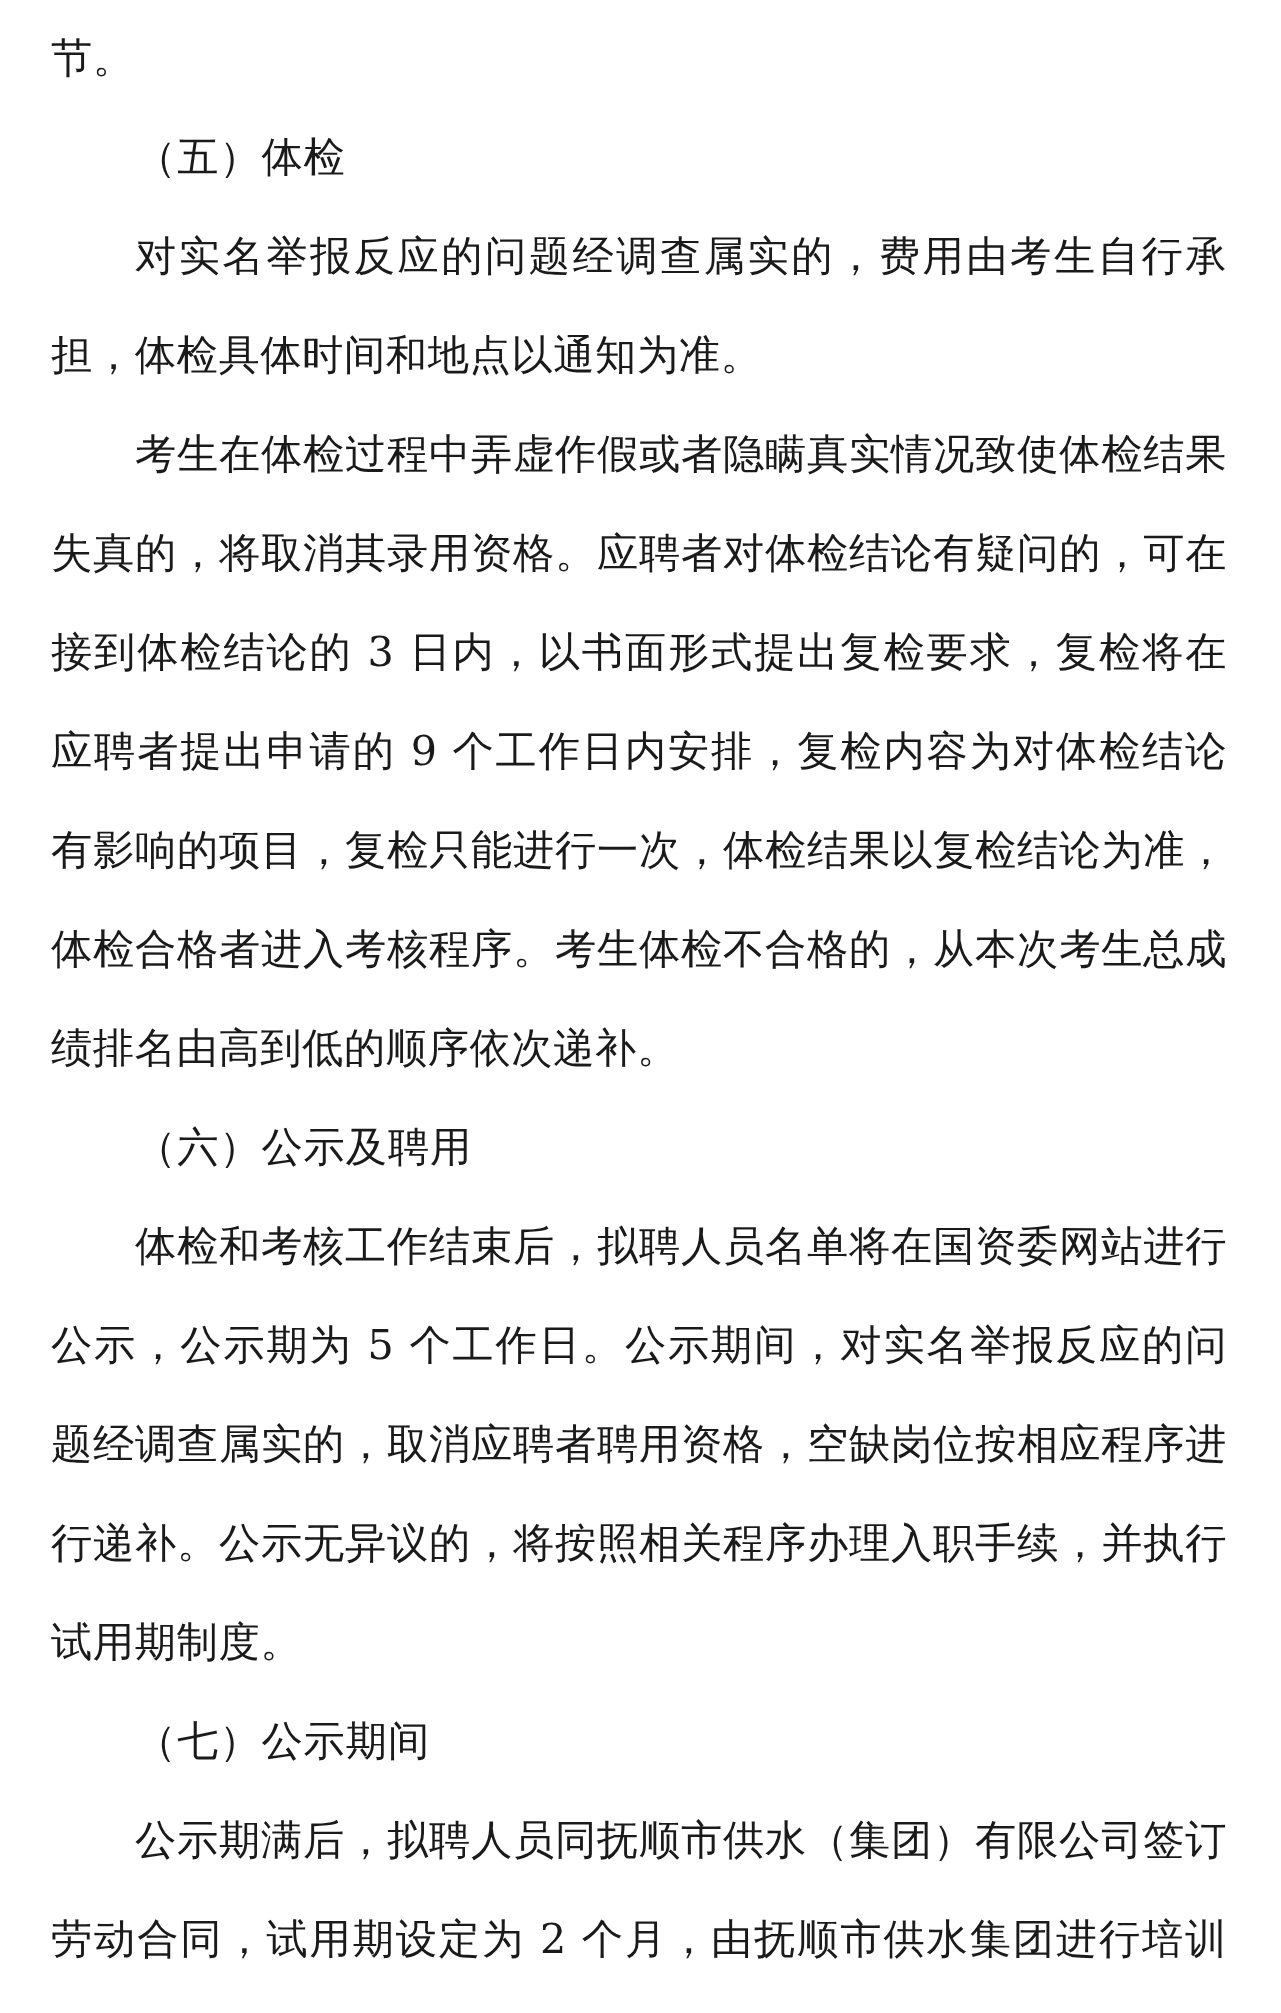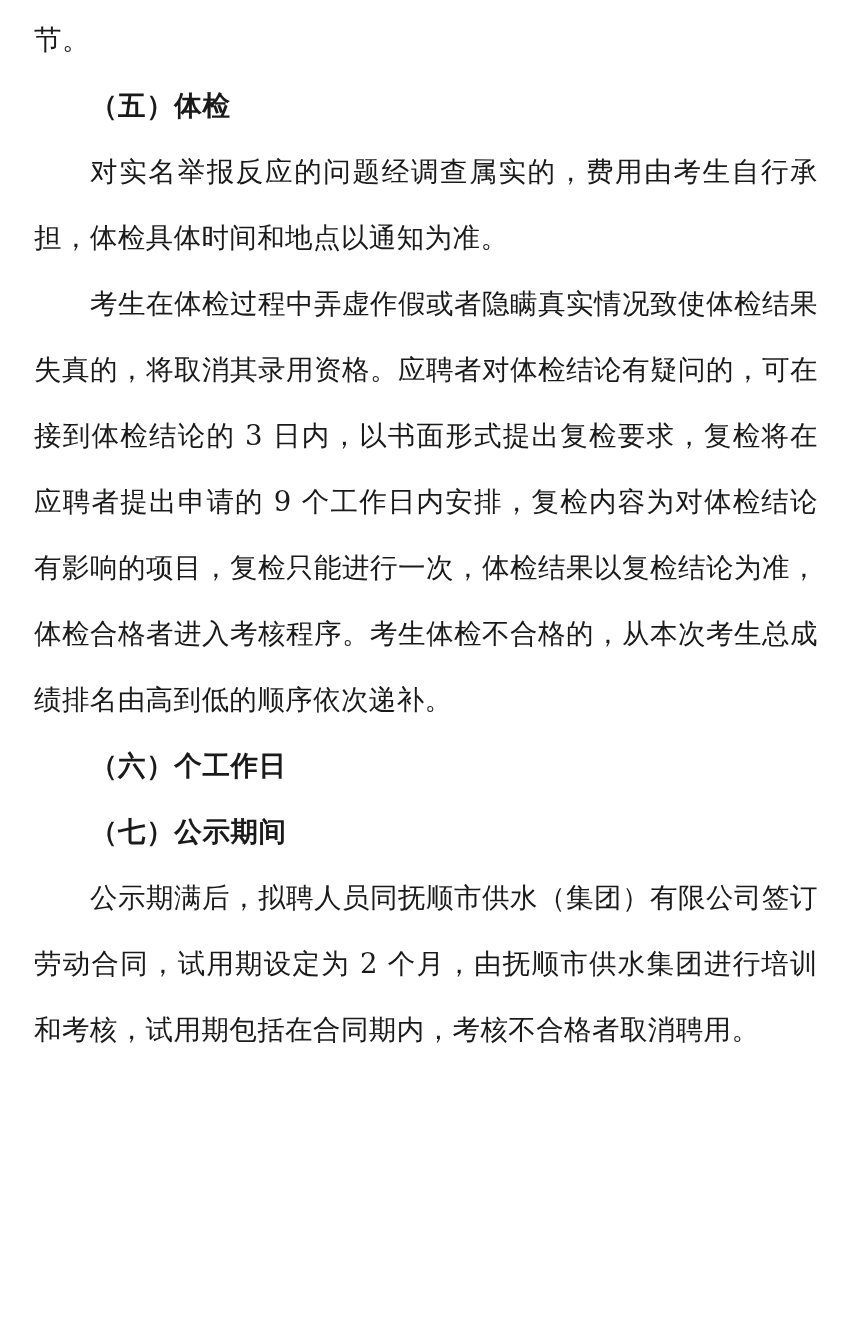--- a/index.html
+++ b/index.html
@@ -31,39 +31,40 @@
   .para {
     margin: 0;
     text-indent: 0;
   }
   .para.indent {
     text-indent: 56px;
   }
   .heading {
     margin: 0;
     text-indent: 56px;
-    font-weight: bold;
+    font-weight: normal;
     letter-spacing: 0.6px;
   }
 </style>
 </head>
 <body>
 
 <div id="page">
   <div class="doc-body">
 
     <p class="para">节。</p>
 
     <p class="heading">（五）体检</p>
 
     <p class="para indent">对实名举报反应的问题经调查属实的，费用由考生自行承担，体检具体时间和地点以通知为准。</p>
 
     <p class="para indent">考生在体检过程中弄虚作假或者隐瞒真实情况致使体检结果失真的，将取消其录用资格。应聘者对体检结论有疑问的，可在接到体检结论的 3 日内，以书面形式提出复检要求，复检将在应聘者提出申请的 9 个工作日内安排，复检内容为对体检结论有影响的项目，复检只能进行一次，体检结果以复检结论为准，体检合格者进入考核程序。考生体检不合格的，从本次考生总成绩排名由高到低的顺序依次递补。</p>
 
-    <p class="heading">（六）个工作日</p>
+    <p class="heading">（六）公示及聘用</p>
 
+    <p class="para indent">体检和考核工作结束后，拟聘人员名单将在国资委网站进行公示，公示期为 5 个工作日。公示期间，对实名举报反应的问题经调查属实的，取消应聘者聘用资格，空缺岗位按相应程序进行递补。公示无异议的，将按照相关程序办理入职手续，并执行试用期制度。</p>
 
     <p class="heading">（七）公示期间</p>
 
     <p class="para indent">公示期满后，拟聘人员同抚顺市供水（集团）有限公司签订劳动合同，试用期设定为 2 个月，由抚顺市供水集团进行培训和考核，试用期包括在合同期内，考核不合格者取消聘用。</p>
 
   </div>
 </div>
 
 </body></html>

